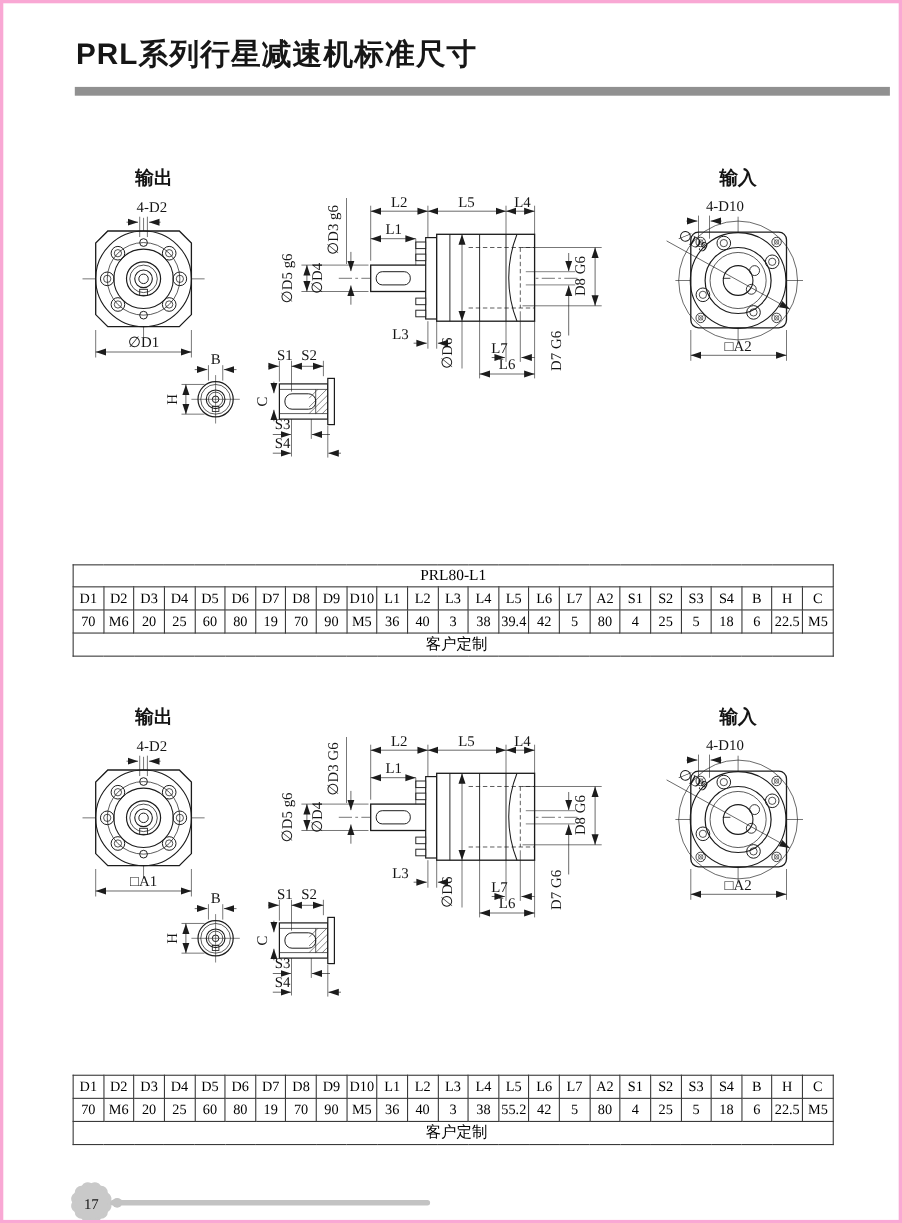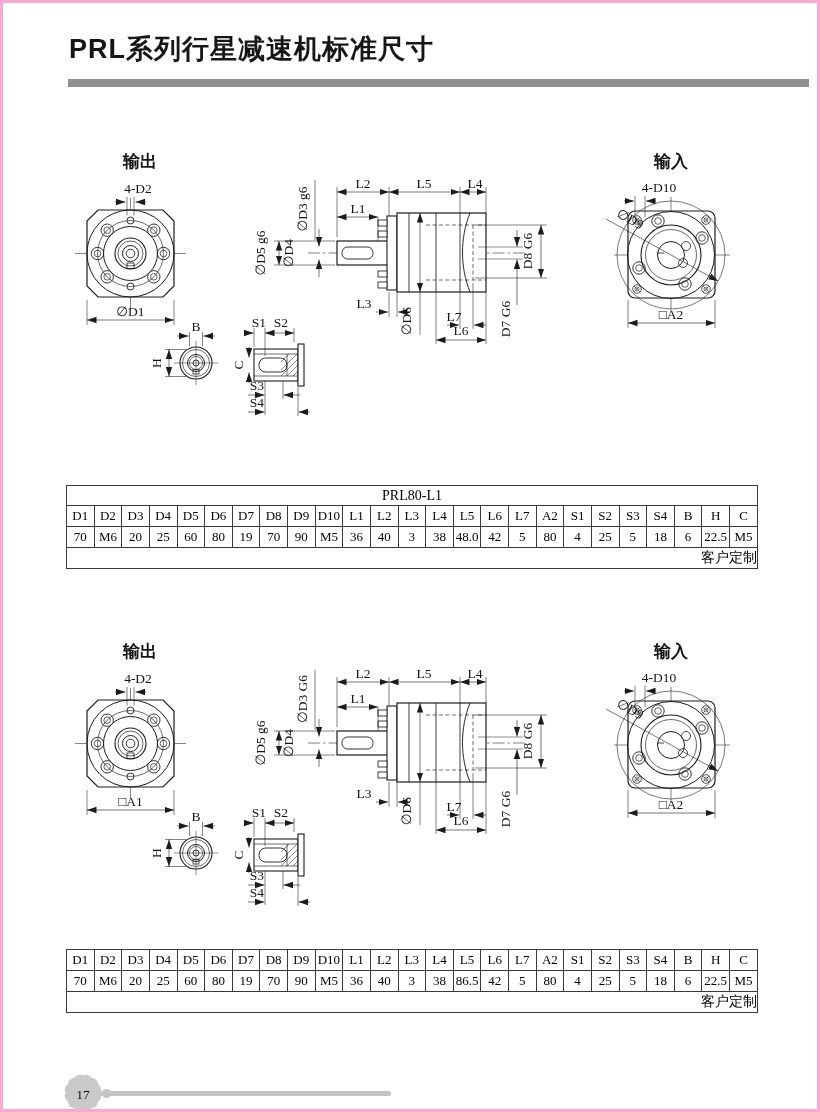--- a/index.html
+++ b/index.html
@@ -5,25 +5,25 @@
   html,body{margin:0;padding:0;background:#fff;}
   .page{position:relative;width:820px;height:1112px;background:#fff;border:3px solid #f9a8d4;
         box-sizing:border-box;overflow:hidden;font-family:"Liberation Sans",sans-serif;}
   .page-title{position:absolute;left:66px;top:28px;font-size:27px;font-weight:bold;color:#161616;letter-spacing:1px;}
   .title-rule{position:absolute;left:65px;top:76px;width:741px;height:8px;background:#909090;}
   .draw-slot{position:absolute;left:55px;width:720px;height:295px;text-align:center;}
   #draw1{top:140px;} #draw2{top:630px;}
   .tbl-slot{position:absolute;left:63px;width:692px;}
   #tbl1{top:482px;} #tbl2{top:946px;}
   table.dims{border-collapse:collapse;width:100%;table-layout:fixed;
-             font-family:"Liberation Serif",serif;font-size:13px;color:#000;background:#fff;}
+             font-family:"Liberation Serif",serif;font-size:13px;color:#000;background:#fff;margin-top:28px;}
   table.dims td{border:1px solid #3a3a3a;text-align:center;padding:1px 0;height:18px;
                 overflow:hidden;white-space:nowrap;}
   table.dims td.tt{font-size:14px;height:17px;}
-  table.dims td.foot{text-align:right;padding-left:6px;font-size:14px;height:17px;}
+  table.dims td.foot{text-align:center;padding-left:6px;font-size:14px;height:17px;}
   svg text{font-family:"Liberation Serif",serif;font-size:13.5px;fill:#141414;}
   svg text.cjk{font-family:"Liberation Sans",sans-serif;font-size:17px;font-weight:bold;}
   .footer-line{position:absolute;left:97px;top:1088px;width:291px;height:5px;background:#c3c3c3;border-radius:3px;}
   .footer-dot{position:absolute;left:99px;top:1086px;width:9px;height:9px;border-radius:50%;background:#c3c3c3;}
   .gear-wrap{position:absolute;left:58px;top:1068px;}
 </style>
 </head>
 <body>
 
 <div class="page">
@@ -304,21 +304,21 @@
             <td>60</td>
             <td>80</td>
             <td>19</td>
             <td>70</td>
             <td>90</td>
             <td>M5</td>
             <td>36</td>
             <td>40</td>
             <td>3</td>
             <td>38</td>
-            <td>48.0</td>
+            <td>39.4</td>
             <td>42</td>
             <td>5</td>
             <td>80</td>
             <td>4</td>
             <td>25</td>
             <td>5</td>
             <td>18</td>
             <td>6</td>
             <td>22.5</td>
             <td>M5</td>
@@ -601,21 +601,21 @@
             <td>60</td>
             <td>80</td>
             <td>19</td>
             <td>70</td>
             <td>90</td>
             <td>M5</td>
             <td>36</td>
             <td>40</td>
             <td>3</td>
             <td>38</td>
-            <td>86.5</td>
+            <td>55.2</td>
             <td>42</td>
             <td>5</td>
             <td>80</td>
             <td>4</td>
             <td>25</td>
             <td>5</td>
             <td>18</td>
             <td>6</td>
             <td>22.5</td>
             <td>M5</td>

